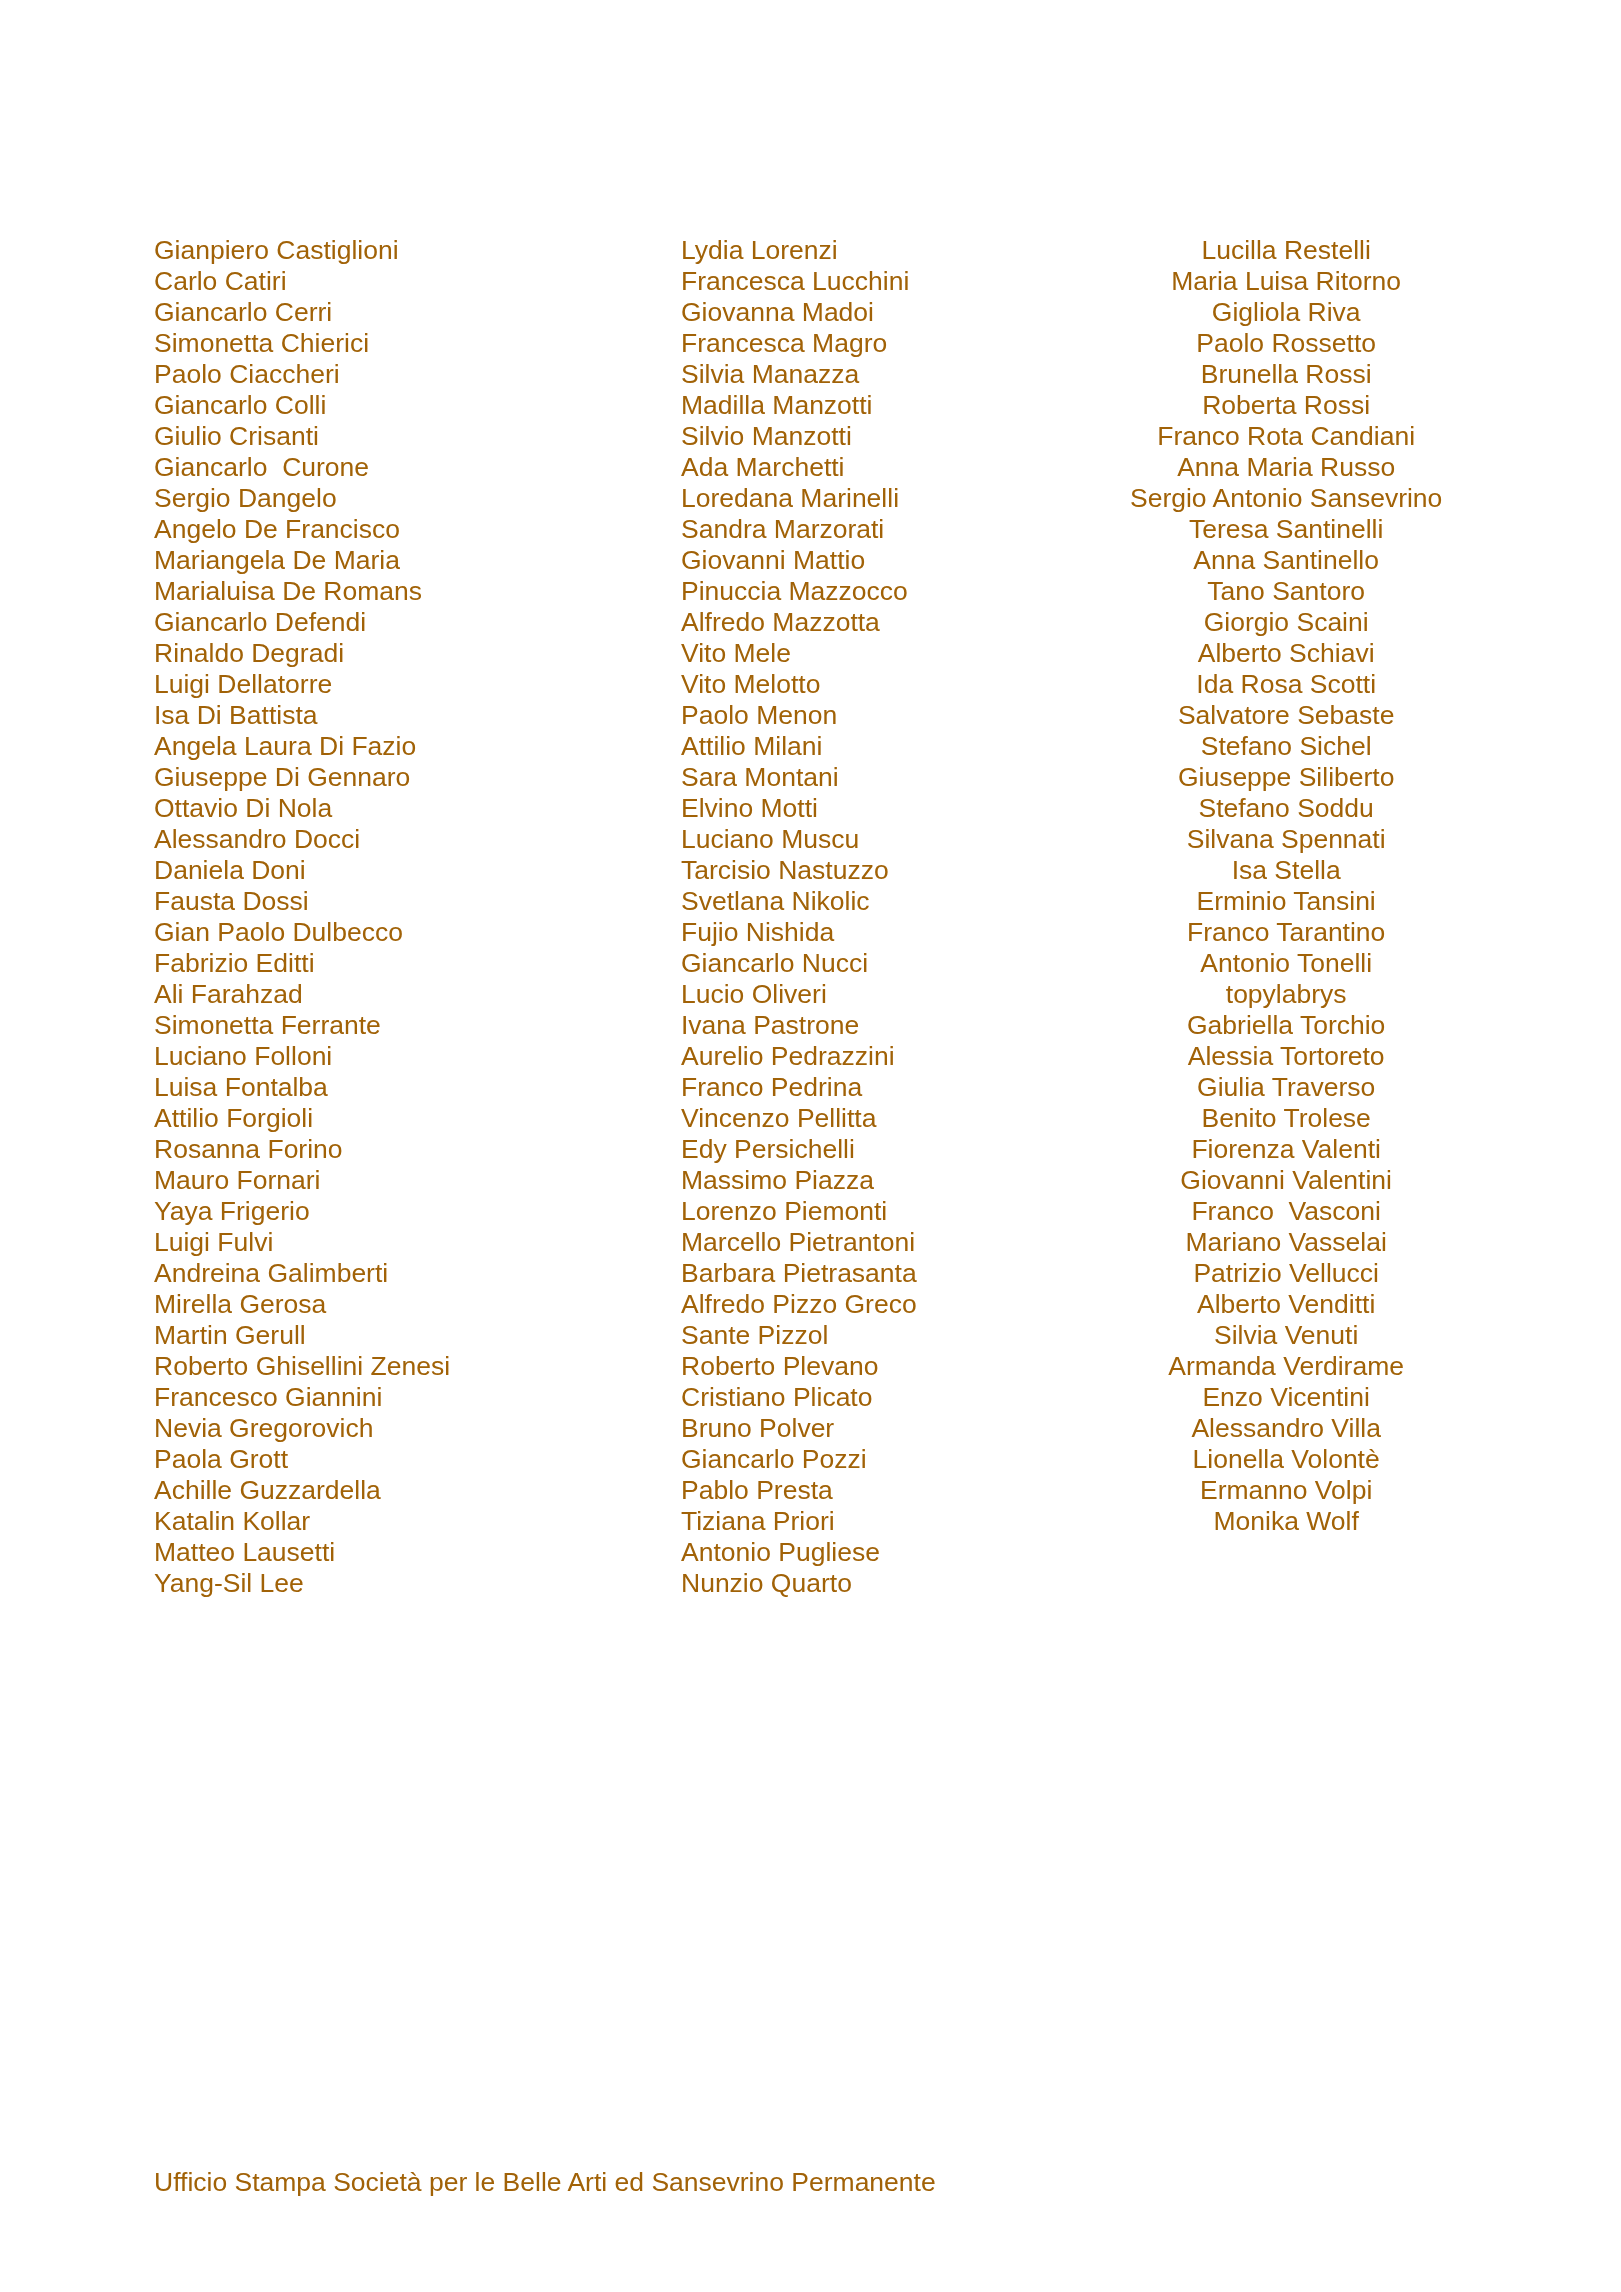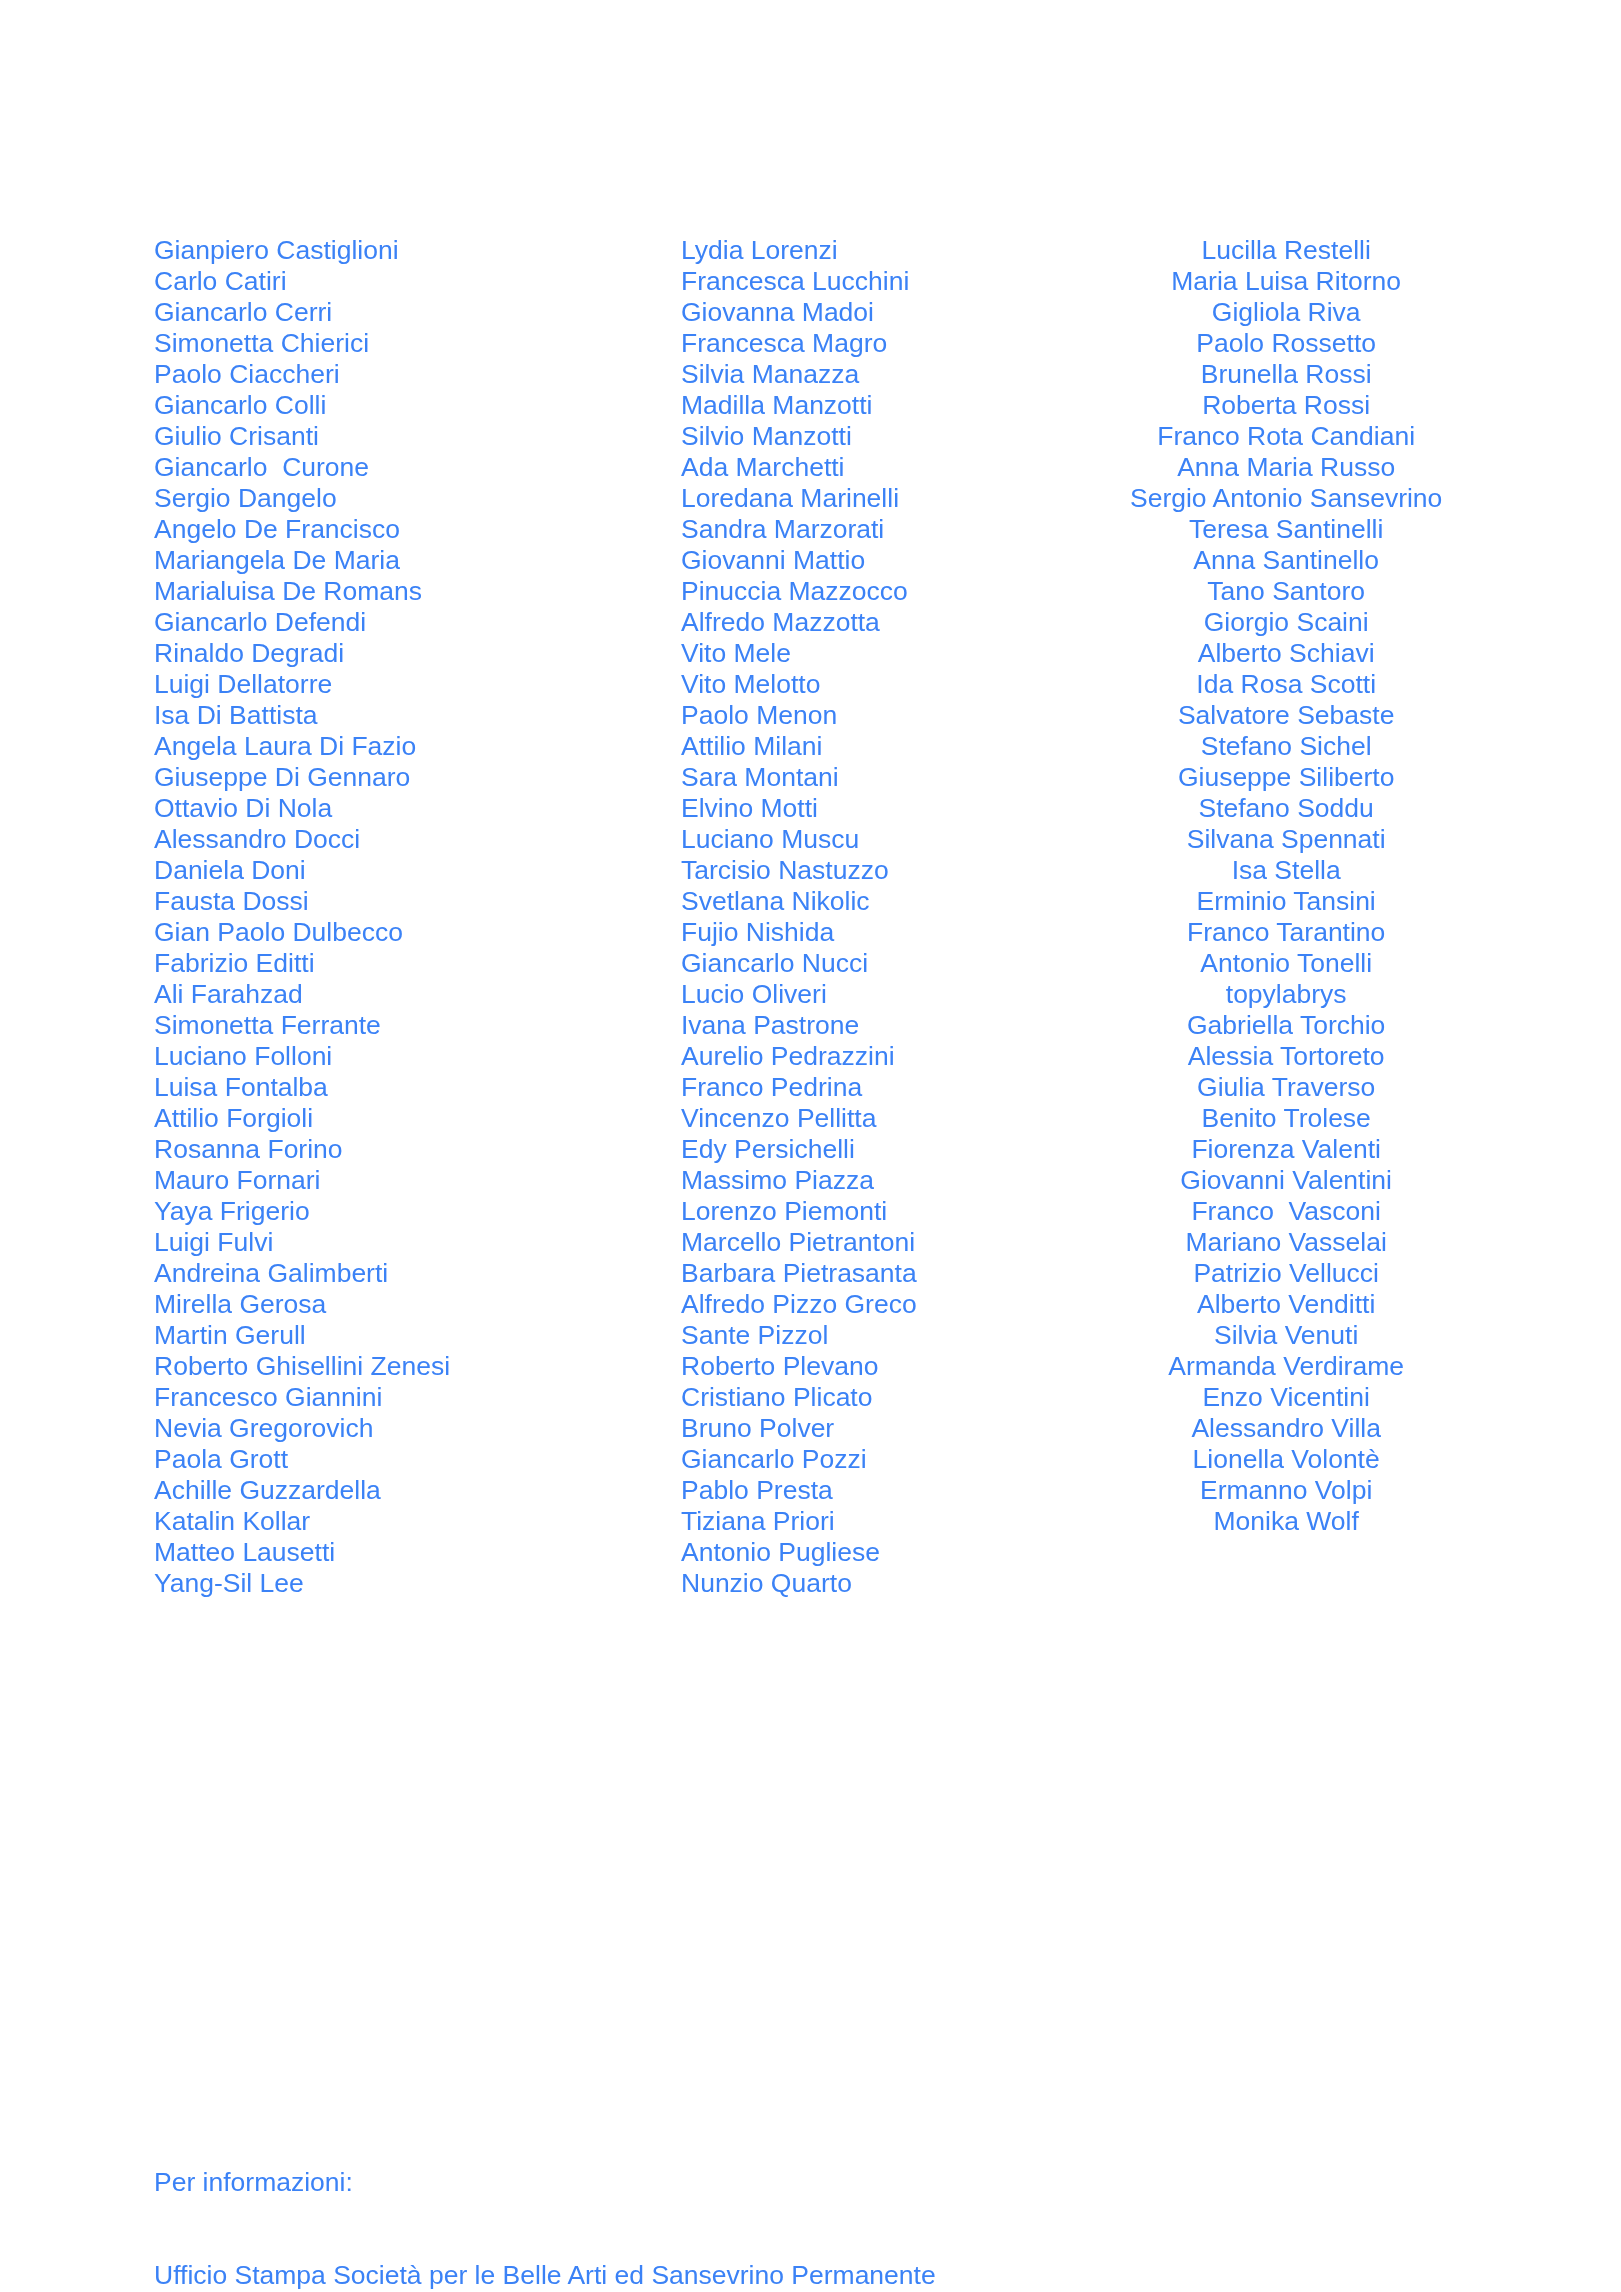--- a/index.html
+++ b/index.html
@@ -5,21 +5,21 @@
   html, body { margin: 0; padding: 0; background: #ffffff; }
   .page {
     position: relative;
     width: 1621px;
     height: 2293px;
     background: #ffffff;
     overflow: hidden;
     font-family: "Liberation Sans", sans-serif;
     font-size: 26.5px;
     line-height: 31px;
-    color: #3b82f6;
+    color: #a16207;
   }
   .col {
     position: absolute;
     top: 235px;
     white-space: pre;
   }
   .col-1 { left: 154px; }
   .col-2 { left: 657px; margin-left: 24px; }
   .col-3 { left: 1130px; text-align: center; }
   .name-row { white-space: pre; }
@@ -36,19 +36,18 @@
 
 <div class="page">
 
   <div class="col col-1"><div class="name-row">Gianpiero Castiglioni</div><div class="name-row">Carlo Catiri</div><div class="name-row">Giancarlo Cerri</div><div class="name-row">Simonetta Chierici</div><div class="name-row">Paolo Ciaccheri</div><div class="name-row">Giancarlo Colli</div><div class="name-row">Giulio Crisanti</div><div class="name-row">Giancarlo  Curone</div><div class="name-row">Sergio Dangelo</div><div class="name-row">Angelo De Francisco</div><div class="name-row">Mariangela De Maria</div><div class="name-row">Marialuisa De Romans</div><div class="name-row">Giancarlo Defendi</div><div class="name-row">Rinaldo Degradi</div><div class="name-row">Luigi Dellatorre</div><div class="name-row">Isa Di Battista</div><div class="name-row">Angela Laura Di Fazio</div><div class="name-row">Giuseppe Di Gennaro</div><div class="name-row">Ottavio Di Nola</div><div class="name-row">Alessandro Docci</div><div class="name-row">Daniela Doni</div><div class="name-row">Fausta Dossi</div><div class="name-row">Gian Paolo Dulbecco</div><div class="name-row">Fabrizio Editti</div><div class="name-row">Ali Farahzad</div><div class="name-row">Simonetta Ferrante</div><div class="name-row">Luciano Folloni</div><div class="name-row">Luisa Fontalba</div><div class="name-row">Attilio Forgioli</div><div class="name-row">Rosanna Forino</div><div class="name-row">Mauro Fornari</div><div class="name-row">Yaya Frigerio</div><div class="name-row">Luigi Fulvi</div><div class="name-row">Andreina Galimberti</div><div class="name-row">Mirella Gerosa</div><div class="name-row">Martin Gerull</div><div class="name-row">Roberto Ghisellini Zenesi</div><div class="name-row">Francesco Giannini</div><div class="name-row">Nevia Gregorovich</div><div class="name-row">Paola Grott</div><div class="name-row">Achille Guzzardella</div><div class="name-row">Katalin Kollar</div><div class="name-row">Matteo Lausetti</div><div class="name-row">Yang-Sil Lee</div></div>
 
   <div class="col col-2"><div class="name-row">Lydia Lorenzi</div><div class="name-row">Francesca Lucchini</div><div class="name-row">Giovanna Madoi</div><div class="name-row">Francesca Magro</div><div class="name-row">Silvia Manazza</div><div class="name-row">Madilla Manzotti</div><div class="name-row">Silvio Manzotti</div><div class="name-row">Ada Marchetti</div><div class="name-row">Loredana Marinelli</div><div class="name-row">Sandra Marzorati</div><div class="name-row">Giovanni Mattio</div><div class="name-row">Pinuccia Mazzocco</div><div class="name-row">Alfredo Mazzotta</div><div class="name-row">Vito Mele</div><div class="name-row">Vito Melotto</div><div class="name-row">Paolo Menon</div><div class="name-row">Attilio Milani</div><div class="name-row">Sara Montani</div><div class="name-row">Elvino Motti</div><div class="name-row">Luciano Muscu</div><div class="name-row">Tarcisio Nastuzzo</div><div class="name-row">Svetlana Nikolic</div><div class="name-row">Fujio Nishida</div><div class="name-row">Giancarlo Nucci</div><div class="name-row">Lucio Oliveri</div><div class="name-row">Ivana Pastrone</div><div class="name-row">Aurelio Pedrazzini</div><div class="name-row">Franco Pedrina</div><div class="name-row">Vincenzo Pellitta</div><div class="name-row">Edy Persichelli</div><div class="name-row">Massimo Piazza</div><div class="name-row">Lorenzo Piemonti</div><div class="name-row">Marcello Pietrantoni</div><div class="name-row">Barbara Pietrasanta</div><div class="name-row">Alfredo Pizzo Greco</div><div class="name-row">Sante Pizzol</div><div class="name-row">Roberto Plevano</div><div class="name-row">Cristiano Plicato</div><div class="name-row">Bruno Polver</div><div class="name-row">Giancarlo Pozzi</div><div class="name-row">Pablo Presta</div><div class="name-row">Tiziana Priori</div><div class="name-row">Antonio Pugliese</div><div class="name-row">Nunzio Quarto</div></div>
 
   <div class="col col-3"><div class="name-row">Lucilla Restelli</div><div class="name-row">Maria Luisa Ritorno</div><div class="name-row">Gigliola Riva</div><div class="name-row">Paolo Rossetto</div><div class="name-row">Brunella Rossi</div><div class="name-row">Roberta Rossi</div><div class="name-row">Franco Rota Candiani</div><div class="name-row">Anna Maria Russo</div><div class="name-row">Sergio Antonio Sansevrino</div><div class="name-row">Teresa Santinelli</div><div class="name-row">Anna Santinello</div><div class="name-row">Tano Santoro</div><div class="name-row">Giorgio Scaini</div><div class="name-row">Alberto Schiavi</div><div class="name-row">Ida Rosa Scotti</div><div class="name-row">Salvatore Sebaste</div><div class="name-row">Stefano Sichel</div><div class="name-row">Giuseppe Siliberto</div><div class="name-row">Stefano Soddu</div><div class="name-row">Silvana Spennati</div><div class="name-row">Isa Stella</div><div class="name-row">Erminio Tansini</div><div class="name-row">Franco Tarantino</div><div class="name-row">Antonio Tonelli</div><div class="name-row">topylabrys</div><div class="name-row">Gabriella Torchio</div><div class="name-row">Alessia Tortoreto</div><div class="name-row">Giulia Traverso</div><div class="name-row">Benito Trolese</div><div class="name-row">Fiorenza Valenti</div><div class="name-row">Giovanni Valentini</div><div class="name-row">Franco  Vasconi</div><div class="name-row">Mariano Vasselai</div><div class="name-row">Patrizio Vellucci</div><div class="name-row">Alberto Venditti</div><div class="name-row">Silvia Venuti</div><div class="name-row">Armanda Verdirame</div><div class="name-row">Enzo Vicentini</div><div class="name-row">Alessandro Villa</div><div class="name-row">Lionella Volontè</div><div class="name-row">Ermanno Volpi</div><div class="name-row">Monika Wolf</div></div>
 
   <div class="footer">
-    <div class="footer-line">Per informazioni:</div>
     <div class="footer-line">Ufficio Stampa Società per le Belle Arti ed Sansevrino Permanente</div>
     
   </div>
 
 </div>
 
 
 </body></html>

